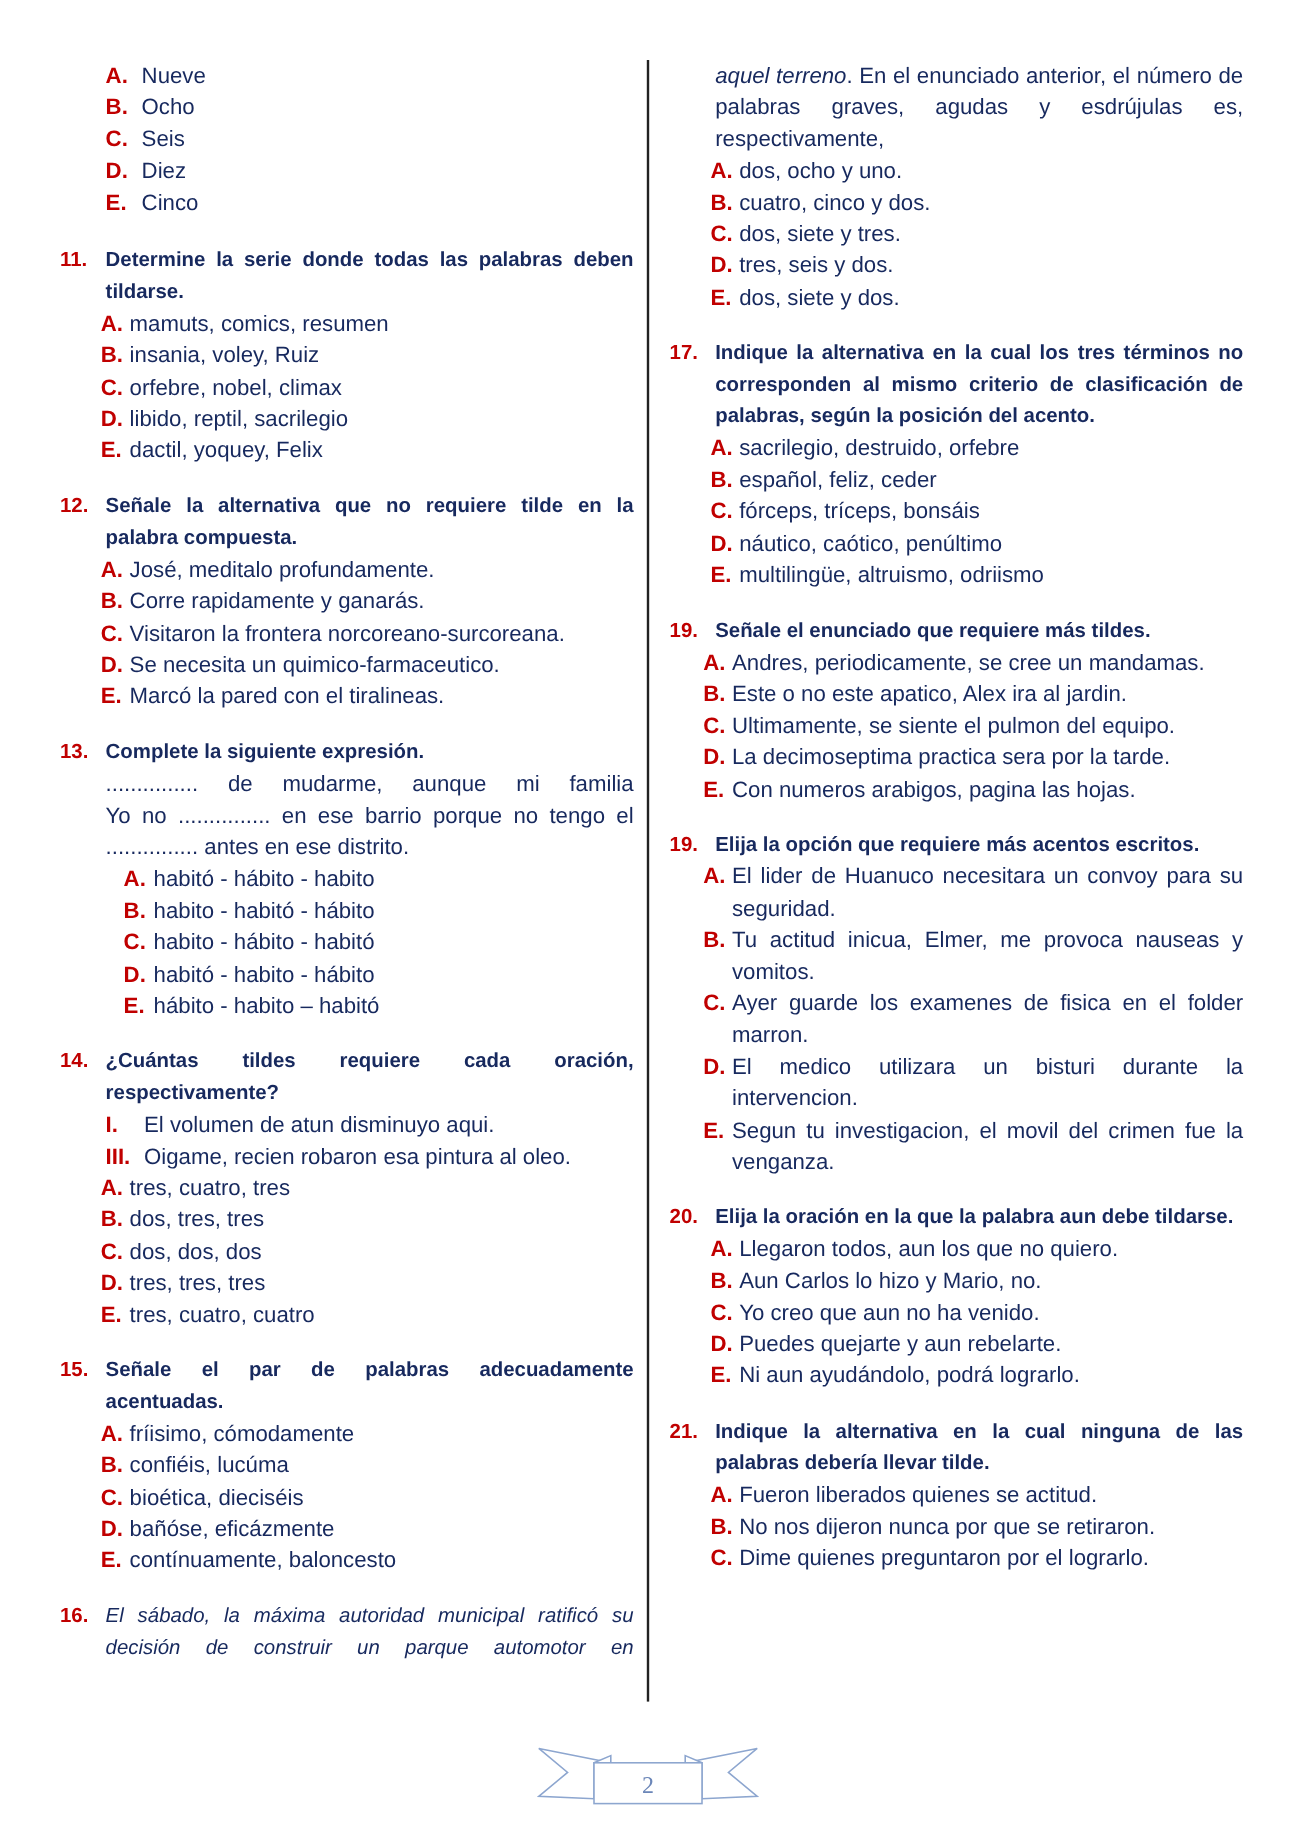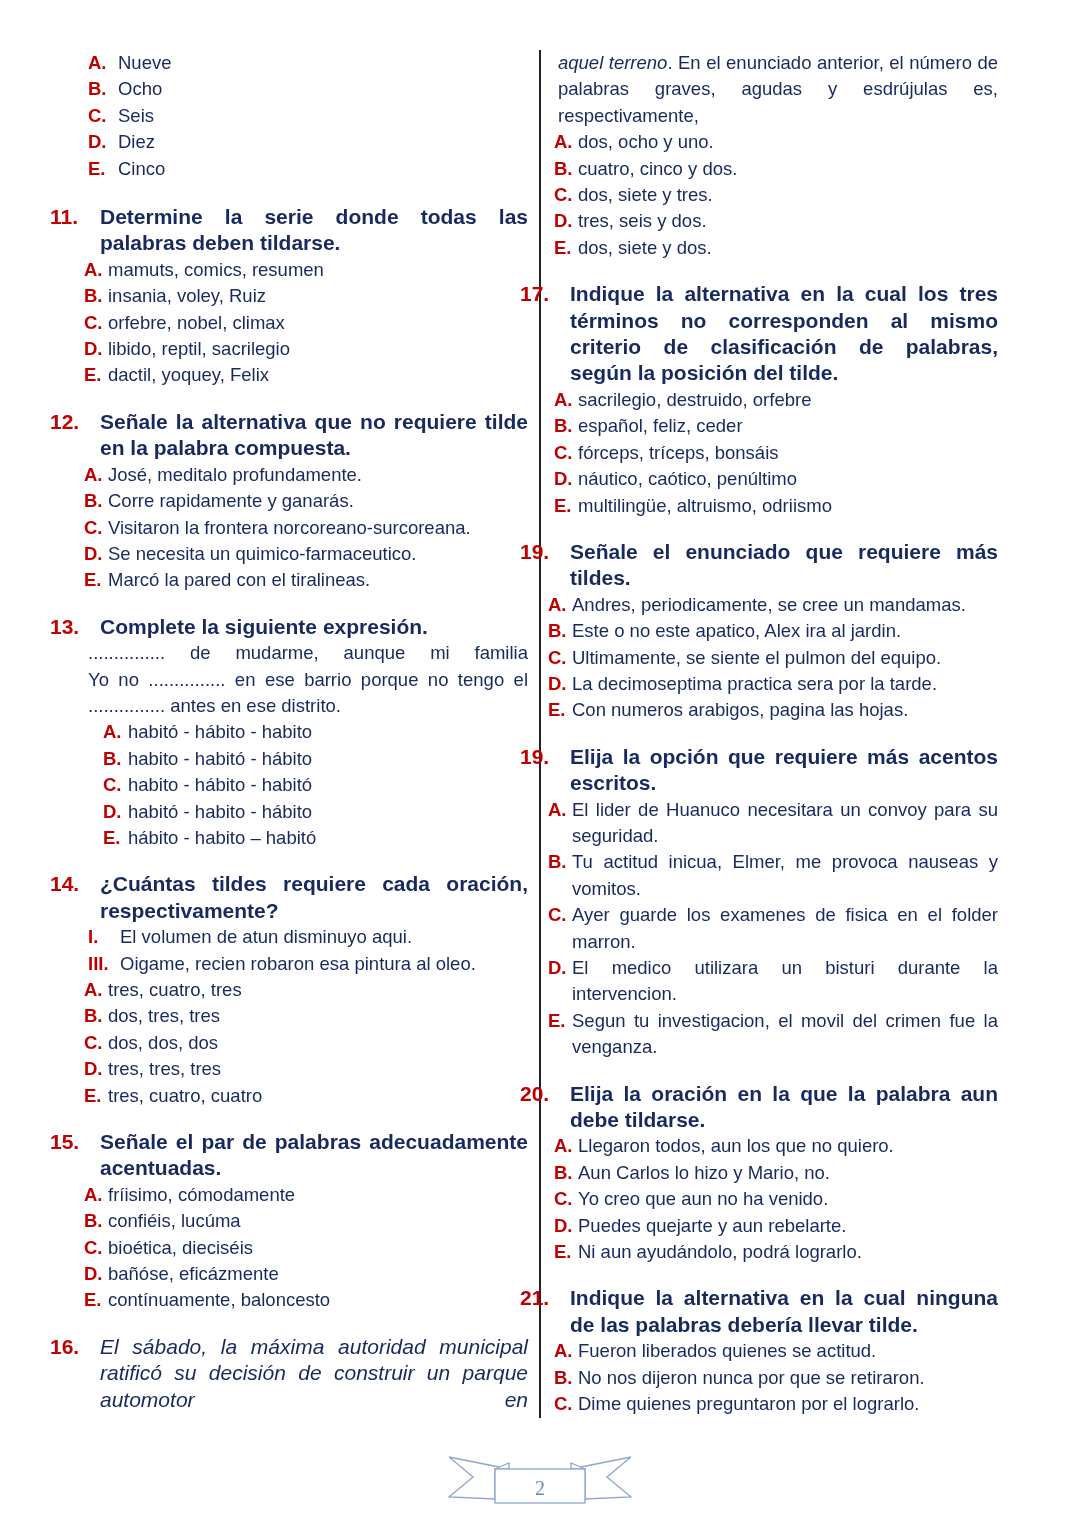--- a/index.html
+++ b/index.html
@@ -1,23 +1,23 @@
 <!DOCTYPE html>
 <html><head>
 <meta charset="utf-8">
 <style>
   html, body { margin: 0; padding: 0; background: #ffffff; }
   body { width: 1080px; height: 1527px; position: relative; overflow: hidden;
          font-family: "Liberation Sans", sans-serif; color: #17295E; }
   .col { position: absolute; top: 50px; }
   .col-left { left: 50px; width: 478px; }
-  .col-right { left: 520px; width: 478px; }
+  .col-right { left: 558px; width: 478px; }
   .divider { position: absolute; left: 539px; top: 50px; width: 2px; height: 1368px; background: #222; }
   .q { position: relative; margin-bottom: 20px; }
-  .q-stem { display: flex; font-size: 21px; line-height: 26.4px; font-weight: bold; gap: 12px; }
+  .q-stem { display: flex; font-size: 17px; line-height: 26.4px; font-weight: bold; }
   .q-num { color: #C00000; font-weight: bold; width: 38px; flex: none; }
   .q-text { flex: 1; text-align: justify; text-align-last: left; }
   .q-text.justify-all { text-align-last: justify; }
   .italic { font-style: italic; font-weight: normal; }
   .opts { margin: 0; padding: 0; list-style: none; }
   .opt { display: flex; font-size: 18.5px; line-height: 26.4px; }
   .opt-letter { color: #C00000; font-weight: bold; flex: none; }
   .opt-text { flex: 1; text-align: justify; }
   .indent-a { padding-left: 38px; }
   .indent-a .opt-letter { width: 30px; }
@@ -258,21 +258,21 @@
       <li class="opt">
           <span class="opt-letter">E.</span>
           <span class="opt-text">dos, siete y dos.</span>
         </li>
     </ul>
   </div>
 
   <div class="q">
     <div class="q-stem">
         <span class="q-num">17.</span>
-        <span class="q-text">Indique la alternativa en la cual los tres términos no corresponden al mismo criterio de clasificación de palabras, según la posición del tilde.</span>
+        <span class="q-text">Indique la alternativa en la cual los tres términos no corresponden al mismo criterio de clasificación de palabras, según la posición del acento.</span>
       </div>
     <ul class="opts indent-c" style="padding-left:34px;">
       <li class="opt">
           <span class="opt-letter">A.</span>
           <span class="opt-text">sacrilegio, destruido, orfebre</span>
         </li>
       <li class="opt">
           <span class="opt-letter">B.</span>
           <span class="opt-text">español, feliz, ceder</span>
         </li>

